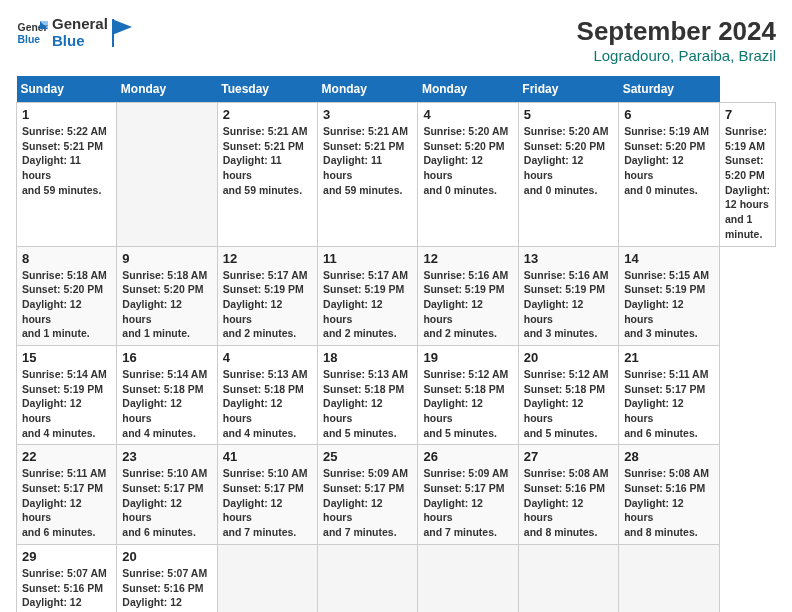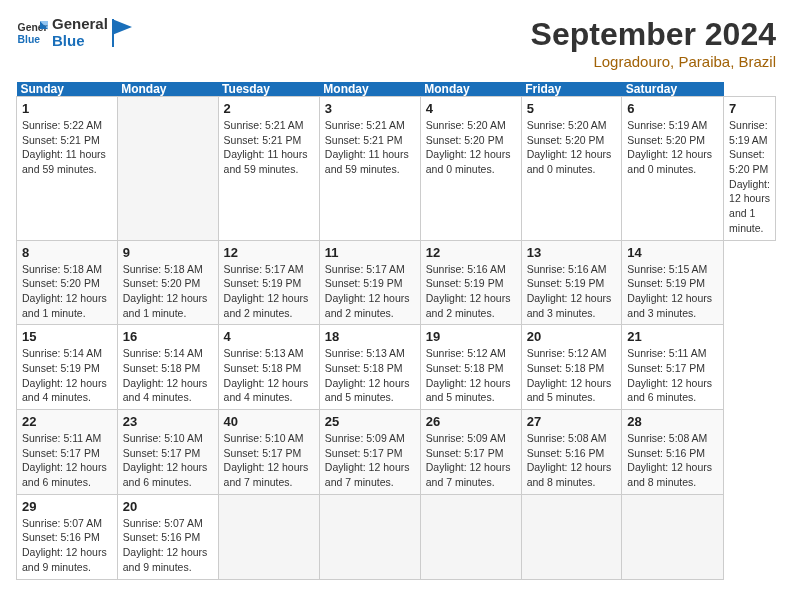--- a/index.html
+++ b/index.html
@@ -22,37 +22,37 @@
       gap: 4px;
     }
     .logo-icon {
       width: 32px;
       height: 32px;
     }
     .title-block {
       text-align: right;
     }
     .month-title {
-      font-size: 32px;
+      font-size: 26px;
       font-weight: bold;
       color: #333;
     }
     .location {
       font-size: 15px;
-      color: #a16207;
+      color: #0f766e;
     }
     table {
       width: 100%;
       border-collapse: collapse;
       font-size: 10.5px;
     }
     thead tr th {
       background-color: #1a6fba;
       color: #fff;
-      padding: 0 4px;
+      padding: 6px 4px;
       text-align: left;
       font-size: 12px;
       font-weight: bold;
     }
     tbody tr td {
       border: 1px solid #ccc;
       vertical-align: top;
       padding: 4px 5px;
       width: 14.28%;
       height: 80px;
@@ -64,20 +64,21 @@
     .day-num {
       font-size: 13px;
       font-weight: bold;
       color: #222;
       display: block;
       margin-bottom: 2px;
     }
     .day-info {
       color: #333;
       line-height: 1.4;
+      font-weight: bold;
     }
     td.empty {
       background: #f5f5f5;
     }
   </style>
 </head>
 <body>
 
 <div class="header">
   <div class="logo">
@@ -209,21 +210,21 @@
       <tr>
         <td>
           <span class="day-num">22</span>
           <div class="day-info">Sunrise: 5:11 AM<br>Sunset: 5:17 PM<br>Daylight: 12 hours<br>and 6 minutes.</div>
         </td>
         <td>
           <span class="day-num">23</span>
           <div class="day-info">Sunrise: 5:10 AM<br>Sunset: 5:17 PM<br>Daylight: 12 hours<br>and 6 minutes.</div>
         </td>
         <td>
-          <span class="day-num">40</span>
+          <span class="day-num">41</span>
           <div class="day-info">Sunrise: 5:10 AM<br>Sunset: 5:17 PM<br>Daylight: 12 hours<br>and 7 minutes.</div>
         </td>
         <td>
           <span class="day-num">25</span>
           <div class="day-info">Sunrise: 5:09 AM<br>Sunset: 5:17 PM<br>Daylight: 12 hours<br>and 7 minutes.</div>
         </td>
         <td>
           <span class="day-num">26</span>
           <div class="day-info">Sunrise: 5:09 AM<br>Sunset: 5:17 PM<br>Daylight: 12 hours<br>and 7 minutes.</div>
         </td>

